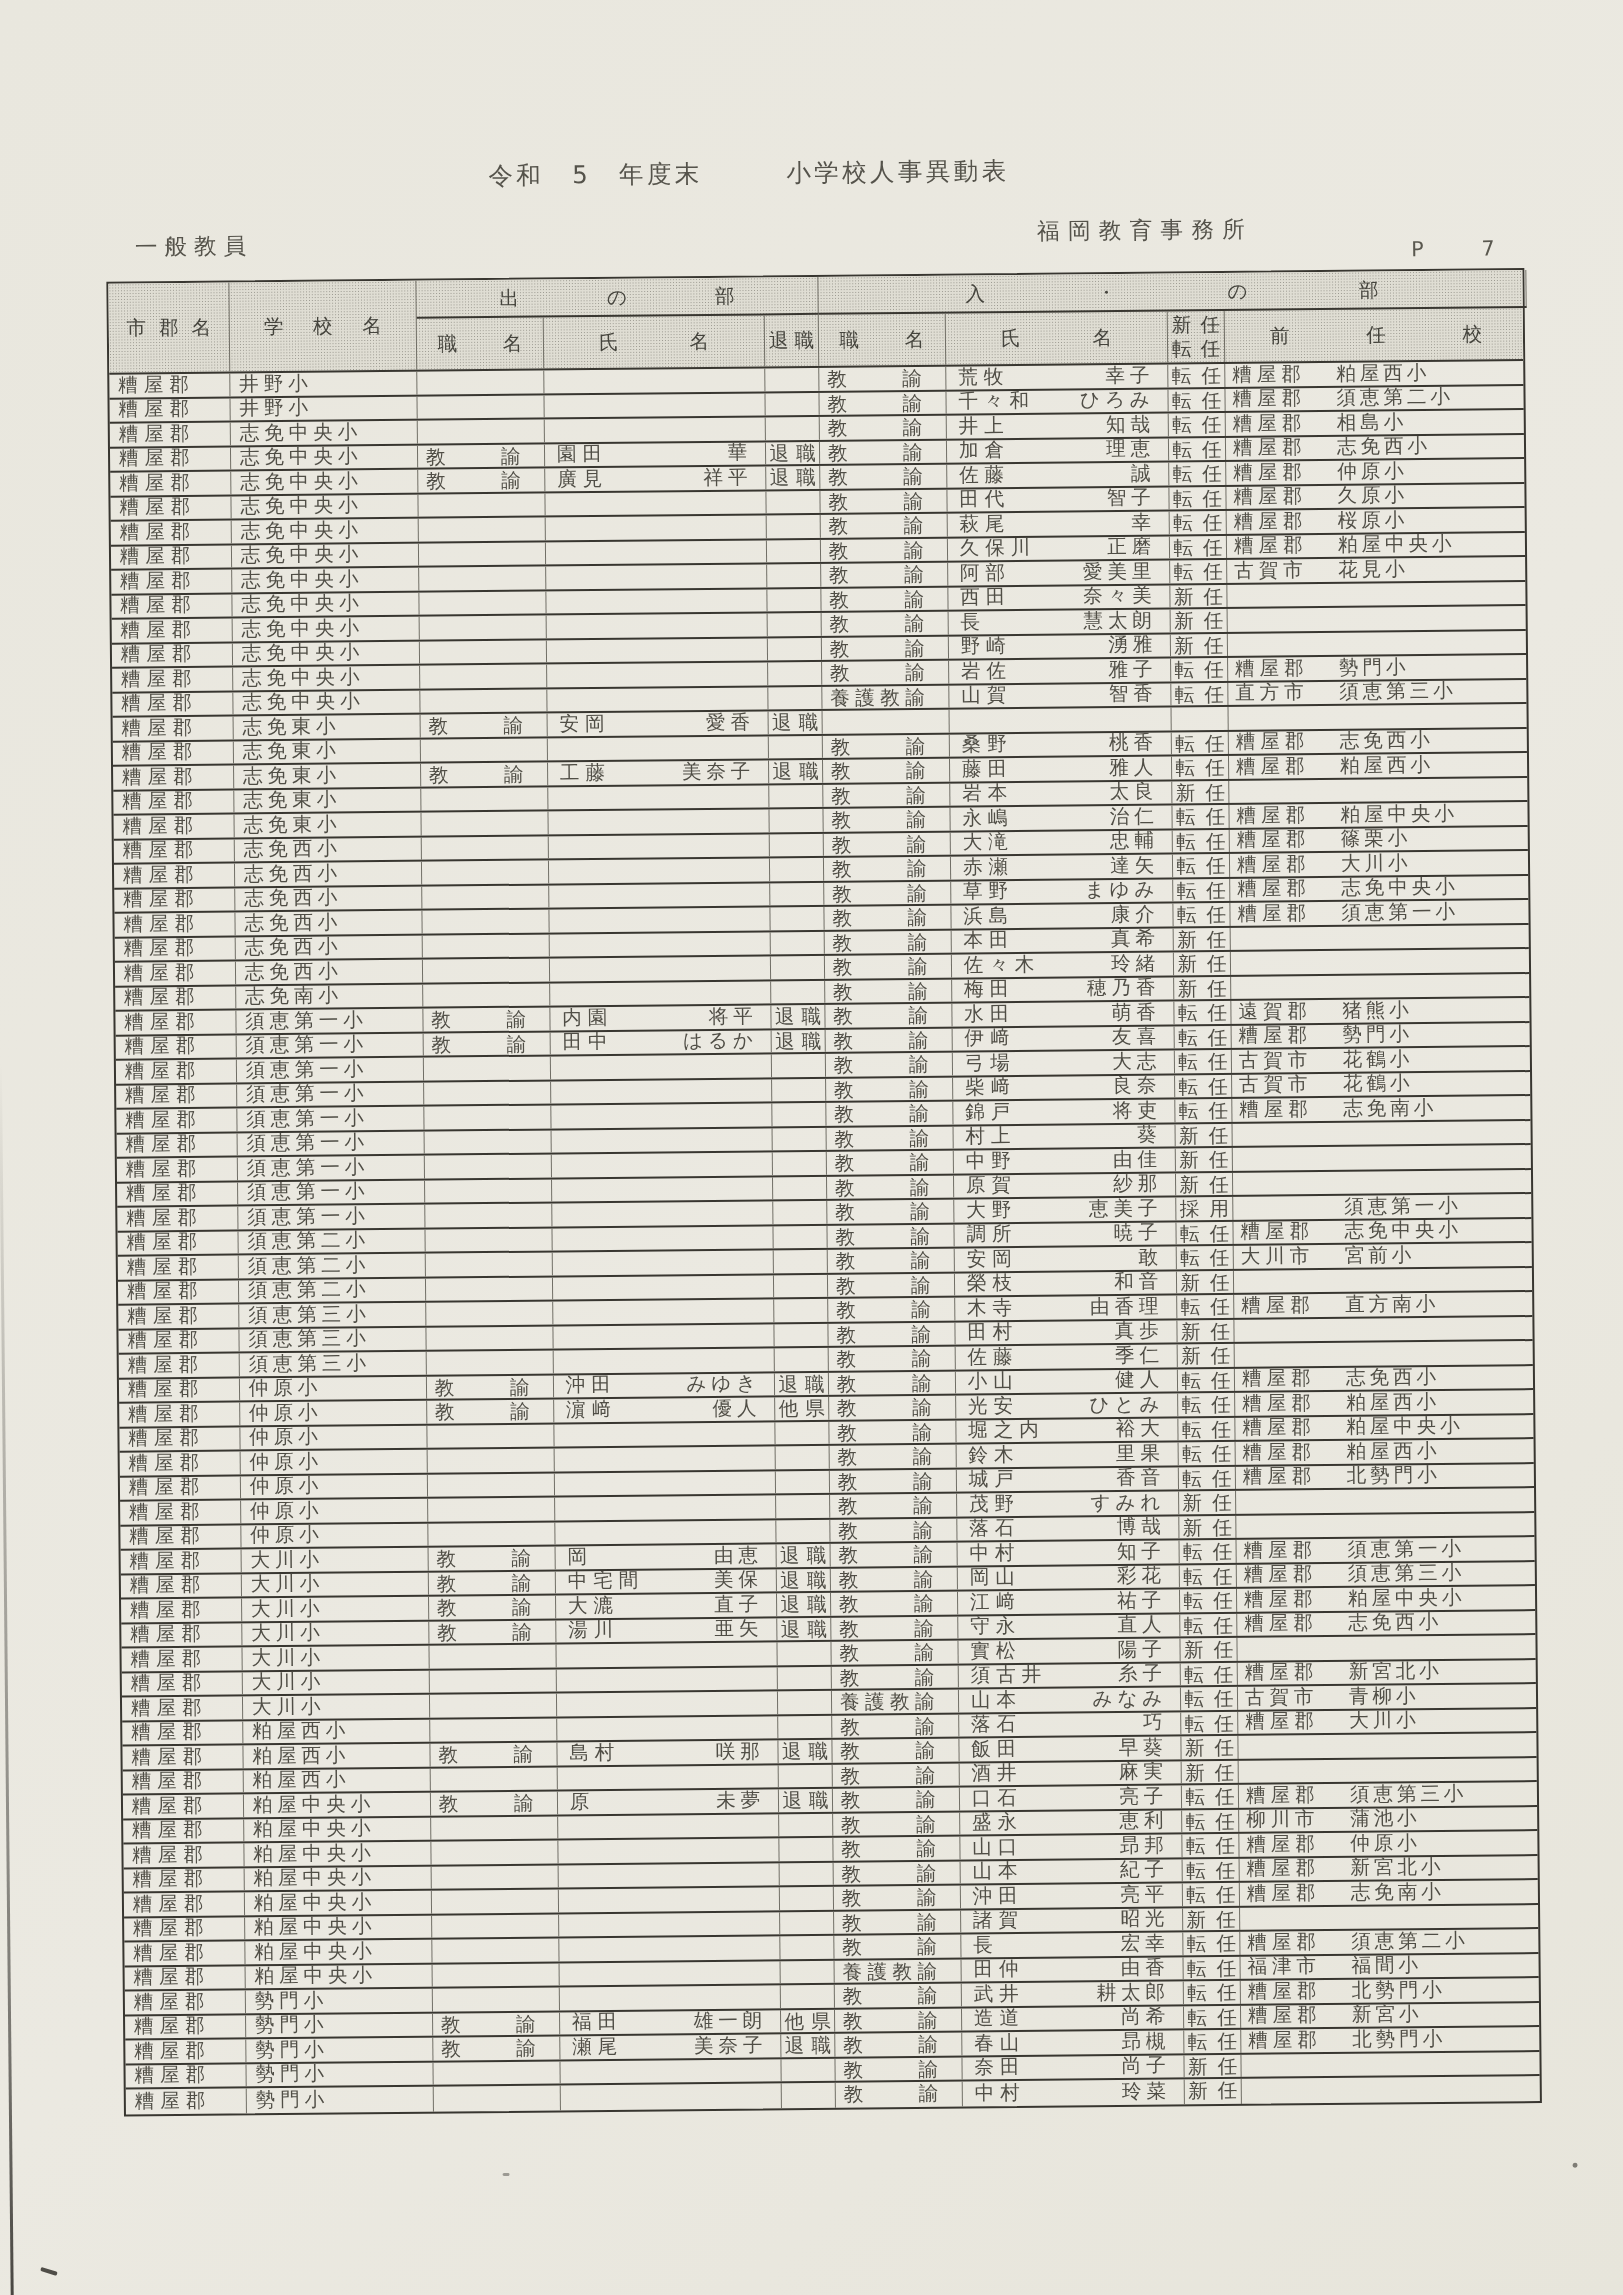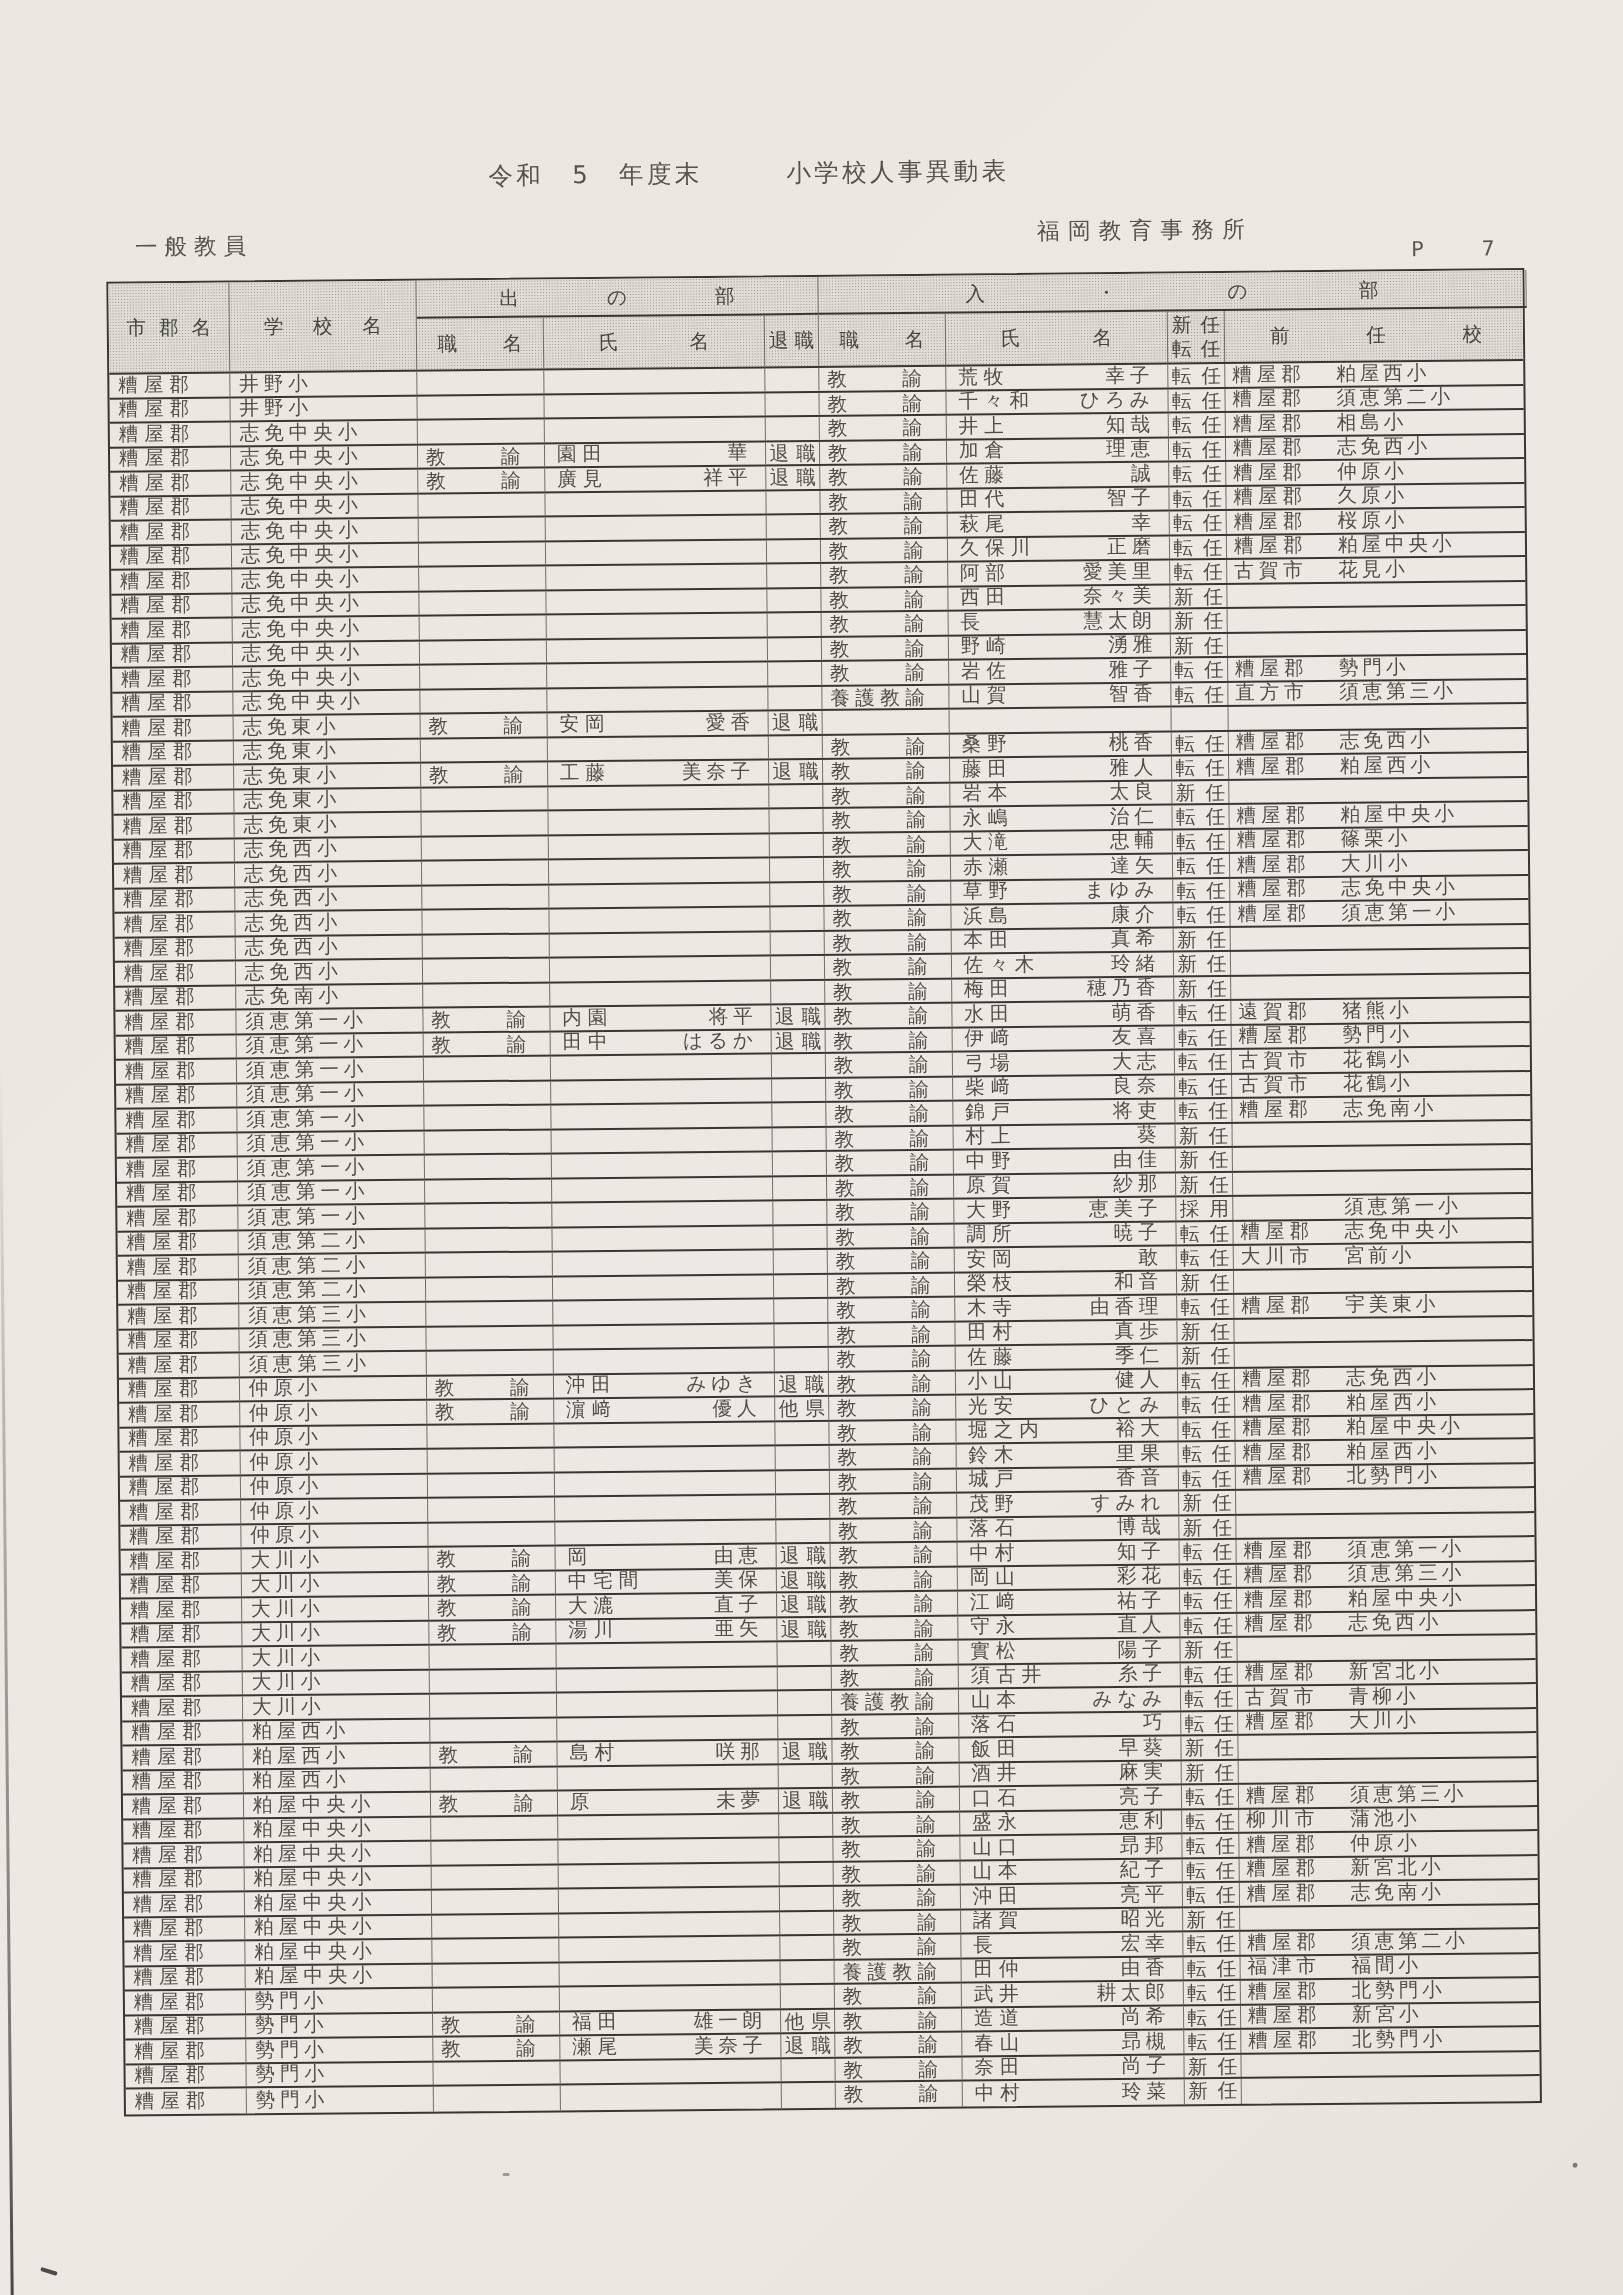--- a/index.html
+++ b/index.html
@@ -937,21 +937,21 @@
           </div>
           <div class="cell c-status"></div>
           <div class="cell c-role">教諭</div>
           <div class="cell c-name">
             <span class="sei">木寺</span>
             <span class="mei">由香理</span>
           </div>
           <div class="cell c-status">転任</div>
           <div class="cell c-prev">
             <span class="prev-area">糟屋郡</span>
-            <span class="prev-school">宇美東小</span>
+            <span class="prev-school">直方南小</span>
           </div>
         </div>
         <div class="trow">
           <div class="cell c-county">糟屋郡</div>
           <div class="cell c-school">須恵第三小</div>
           <div class="cell c-role"></div>
           <div class="cell c-name">
             <span class="sei"></span>
             <span class="mei"></span>
           </div>

